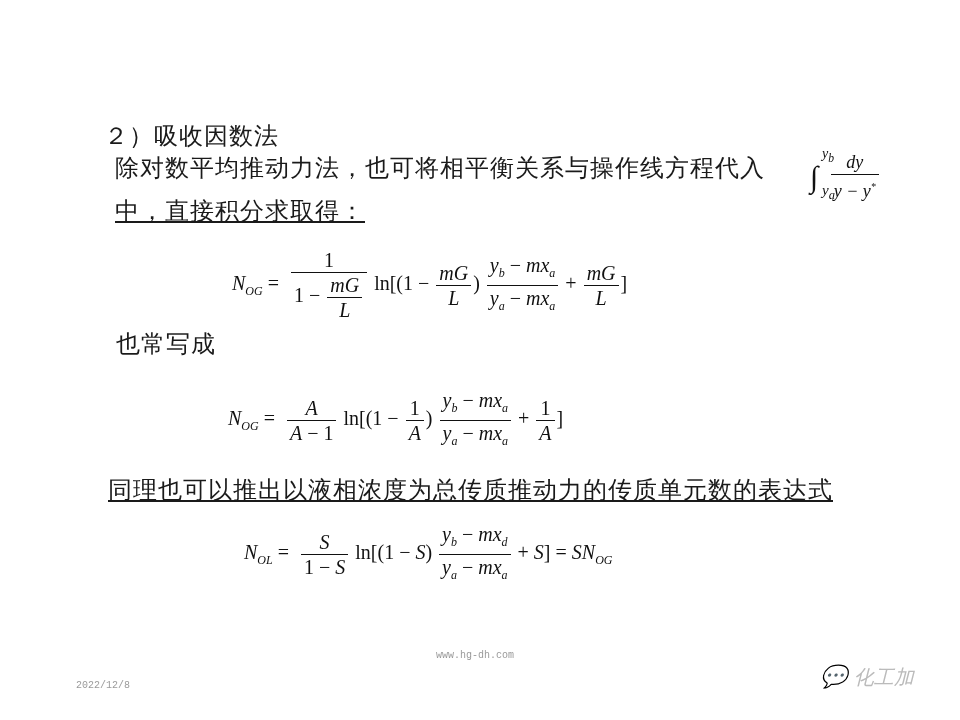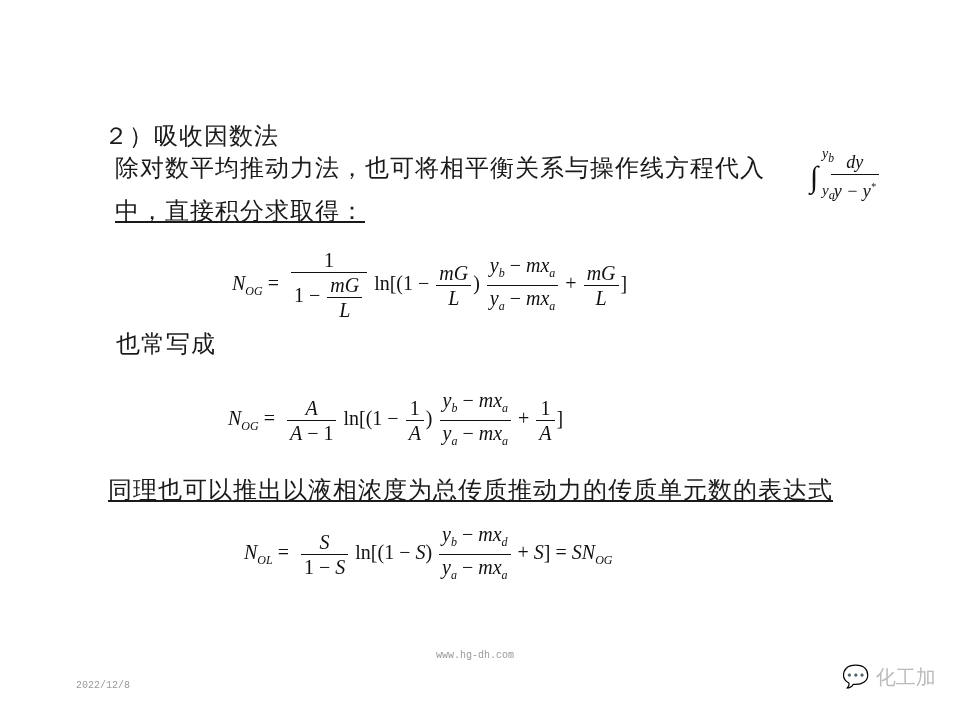--- a/index.html
+++ b/index.html
@@ -53,16 +53,16 @@
 <div class="math" style="left:244px;top:522px;">
   <span class="it">N</span><span class="sub">OL</span><span class="op">=</span>
   <span class="frac"><span class="num it">S</span><span>1 − <span class="it">S</span></span></span>
   ln[(1 − <span class="it">S</span>)
   <span class="frac"><span class="num"><span class="it">y</span><span class="sub">b</span> − <span class="it">mx</span><span class="sub">d</span></span><span><span class="it">y</span><span class="sub">a</span> − <span class="it">mx</span><span class="sub">a</span></span></span>
   + <span class="it">S</span>] = <span class="it">SN</span><span class="sub">OG</span>
 </div>
 
 <div class="footer" style="left:76px;top:680px;">2022/12/8</div>
 <div class="footer" style="left:436px;top:650px;">www.hg-dh.com</div>
-<div class="logo" style="left:842px;top:664px;">
+<div class="logo" style="left:820px;top:664px;font-style:italic;">
   <span style="font-size:22px;">💬</span>
   <span>化工加</span>
 </div>
 
 </body></html>

